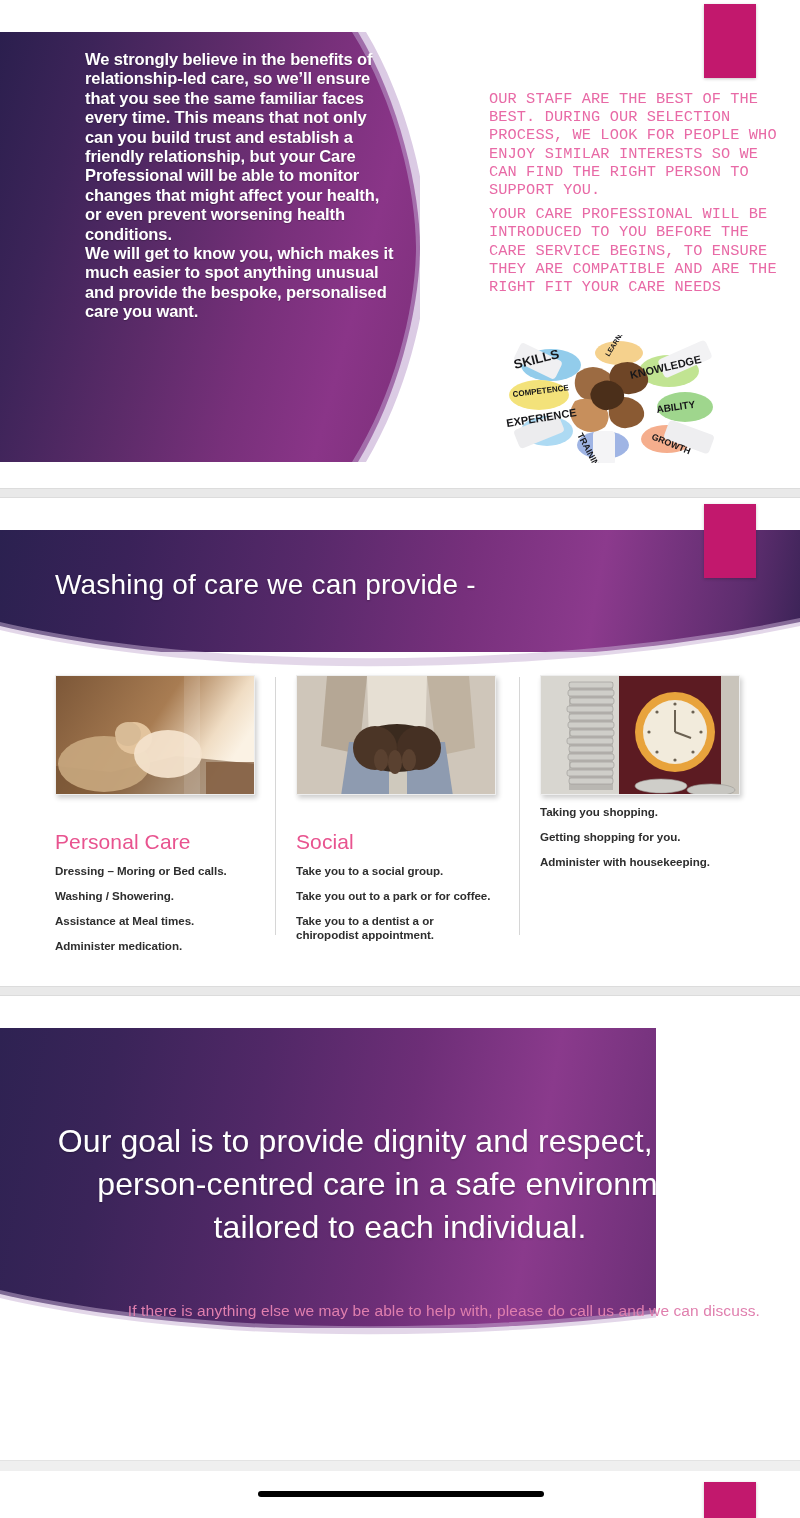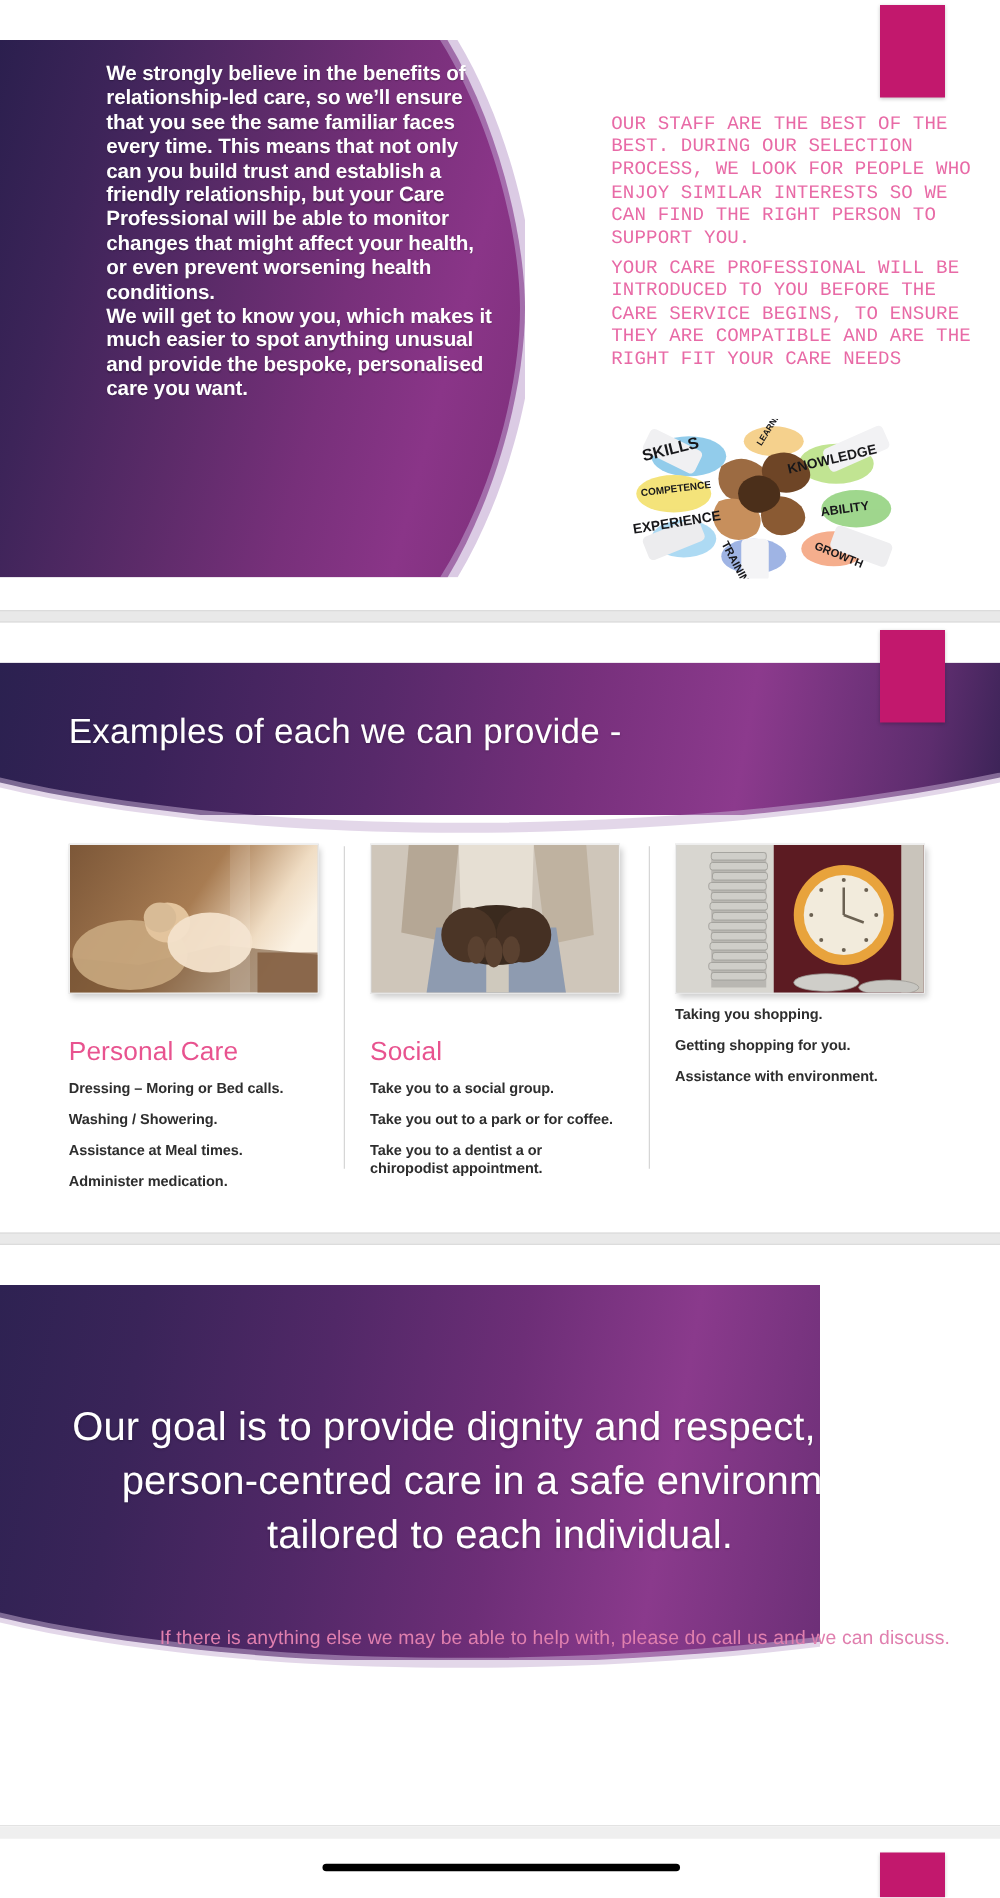--- a/index.html
+++ b/index.html
@@ -357,21 +357,21 @@
 
   <div class="slide-gap" style="top:488px;"></div>
 
   <section class="slide2">
 
     <div class="s2-banner"></div>
     <div class="s2-banner-edge"></div>
 
     <div class="pink-tab" style="left:704px; top:4px; width:52px; height:74px;"></div>
 
-    <h1 class="s2-title">Examples of each we can provide -</h1>
+    <h1 class="s2-title">Washing of care we can provide -</h1>
 
     <div class="cards">
 
       <div class="card">
         <div class="card-photo">
           <svg width="200" height="120" viewBox="0 0 200 120">
             <defs>
               <linearGradient id="bedlight" x1="0" y1="0" x2="1" y2="0.4">
                 <stop offset="0%" stop-color="#7c5738"></stop>
                 <stop offset="55%" stop-color="#a87c52"></stop>
@@ -467,21 +467,21 @@
                 <rect x="28" y="102" width="44" height="6" rx="2"></rect>
               </g>
               <ellipse cx="120" cy="110" rx="26" ry="7" fill="#cfcec9" stroke="#9a9893" stroke-width="0.6"></ellipse>
               <ellipse cx="170" cy="114" rx="24" ry="6" fill="#c7c6c1" stroke="#9a9893" stroke-width="0.6"></ellipse>
             </g>
           </svg>
         </div>
         <ul class="card-list">
           <li>Taking you shopping.</li>
           <li>Getting shopping for you.</li>
-          <li>Assistance with environment.</li>
+          <li>Administer with housekeeping.</li>
         </ul>
       </div>
 
     </div>
   </section>
 
   <div class="slide-gap" style="top:986px;"></div>
 
   <section class="slide3">
     <div class="s3-panel"></div>

